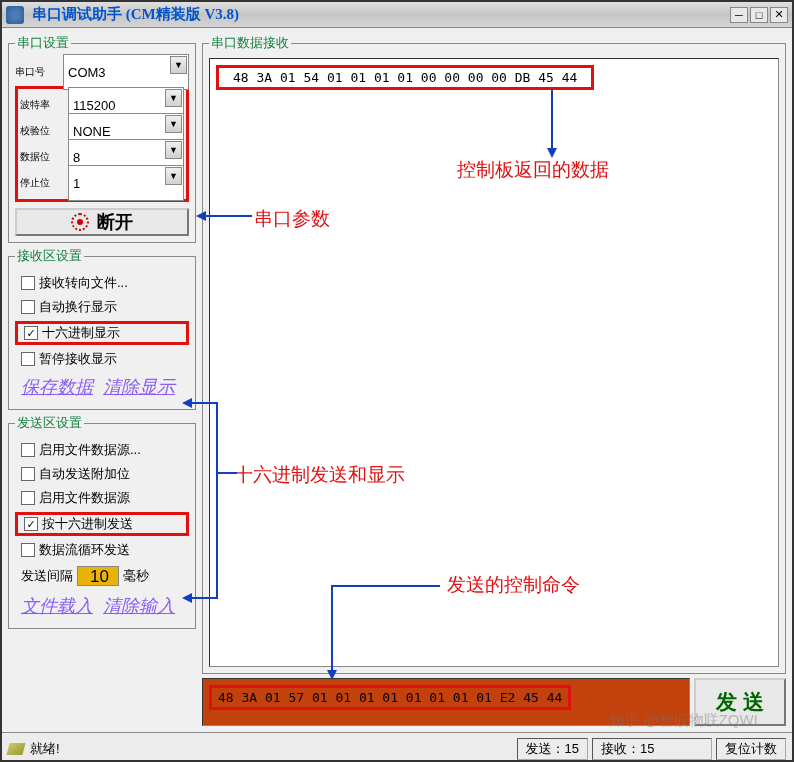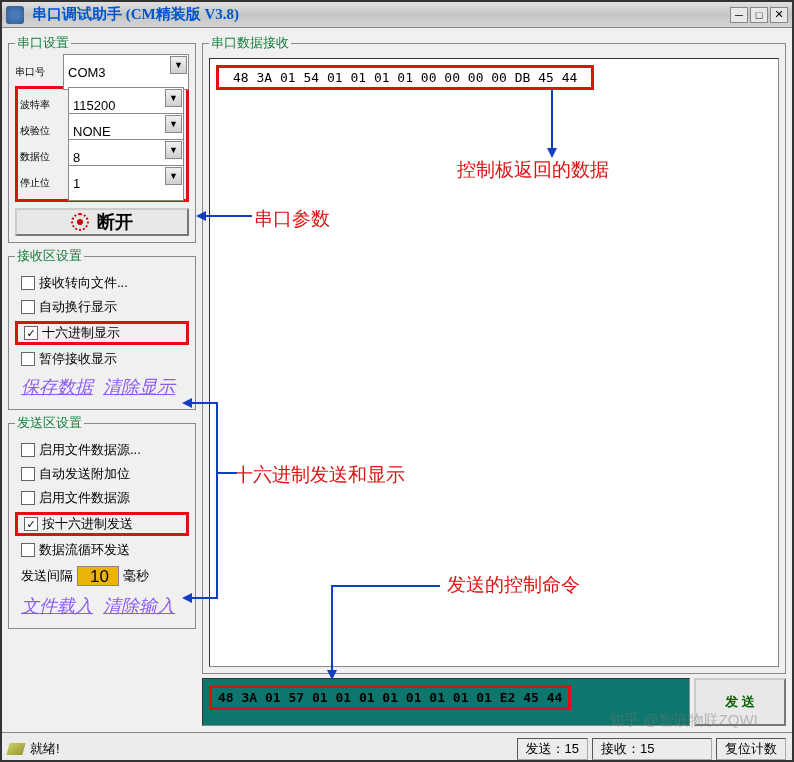--- a/index.html
+++ b/index.html
@@ -179,32 +179,31 @@
 }
 .send-row {
   display: flex;
   margin-top: 4px;
   gap: 4px;
   height: 48px;
 }
 .send-input {
   flex: 1;
   border: 1px inset #888;
-  background: #0f766e;
+  background: #c2410c;
   padding: 6px;
   font-family: monospace;
   font-size: 13px;
-  font-weight: bold;
 }
 .send-btn {
   width: 92px;
   border: 2px outset #ccc;
   background: #e8e8e8;
   display: flex; align-items: center; justify-content: center;
-  font-size: 13px;
+  font-size: 21px;
   font-weight: bold;
   color: #060;
   cursor: pointer;
 }
 .statusbar {
   height: 28px;
   border-top: 1px solid #888;
   background: #ececec;
   display: flex;
   align-items: center;

